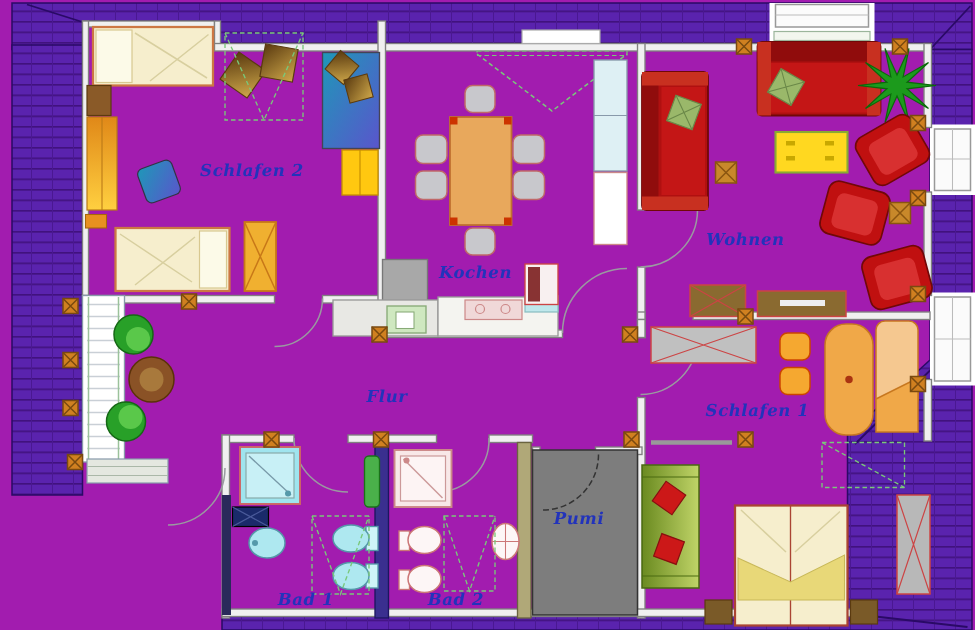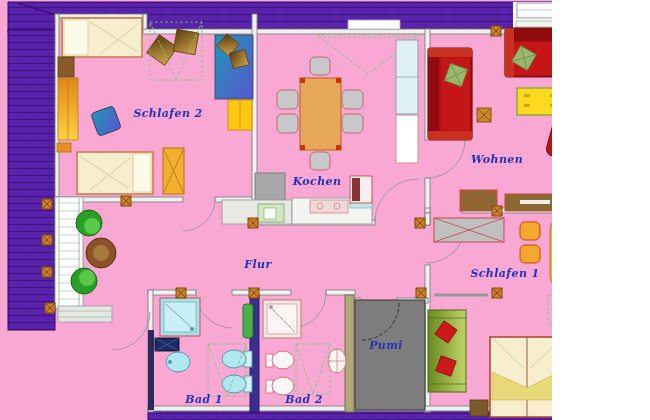--- a/index.html
+++ b/index.html
@@ -1,16 +1,16 @@
 <!DOCTYPE html>
 <html><head>
 <meta charset="utf-8">
 <style>
   html,body{margin:0;padding:0;background:#fff;}
-  .stage{position:relative;width:552px;height:420px;background:#f9a8d4;overflow:hidden;
+  .stage{position:relative;width:650px;height:420px;background:#a21caf;overflow:hidden;
          font-family:"Liberation Sans",sans-serif;}
   svg{position:absolute;left:0;top:0;}
   text.room-label{font-family:"DejaVu Serif",serif;font-style:italic;font-weight:bold;
                   fill:#2233bb;font-size:11px;letter-spacing:.4px;}
 </style>
 </head>
 <body>
 
 <div class="stage">
 <svg width="650" height="420" viewBox="0 0 650 420">

